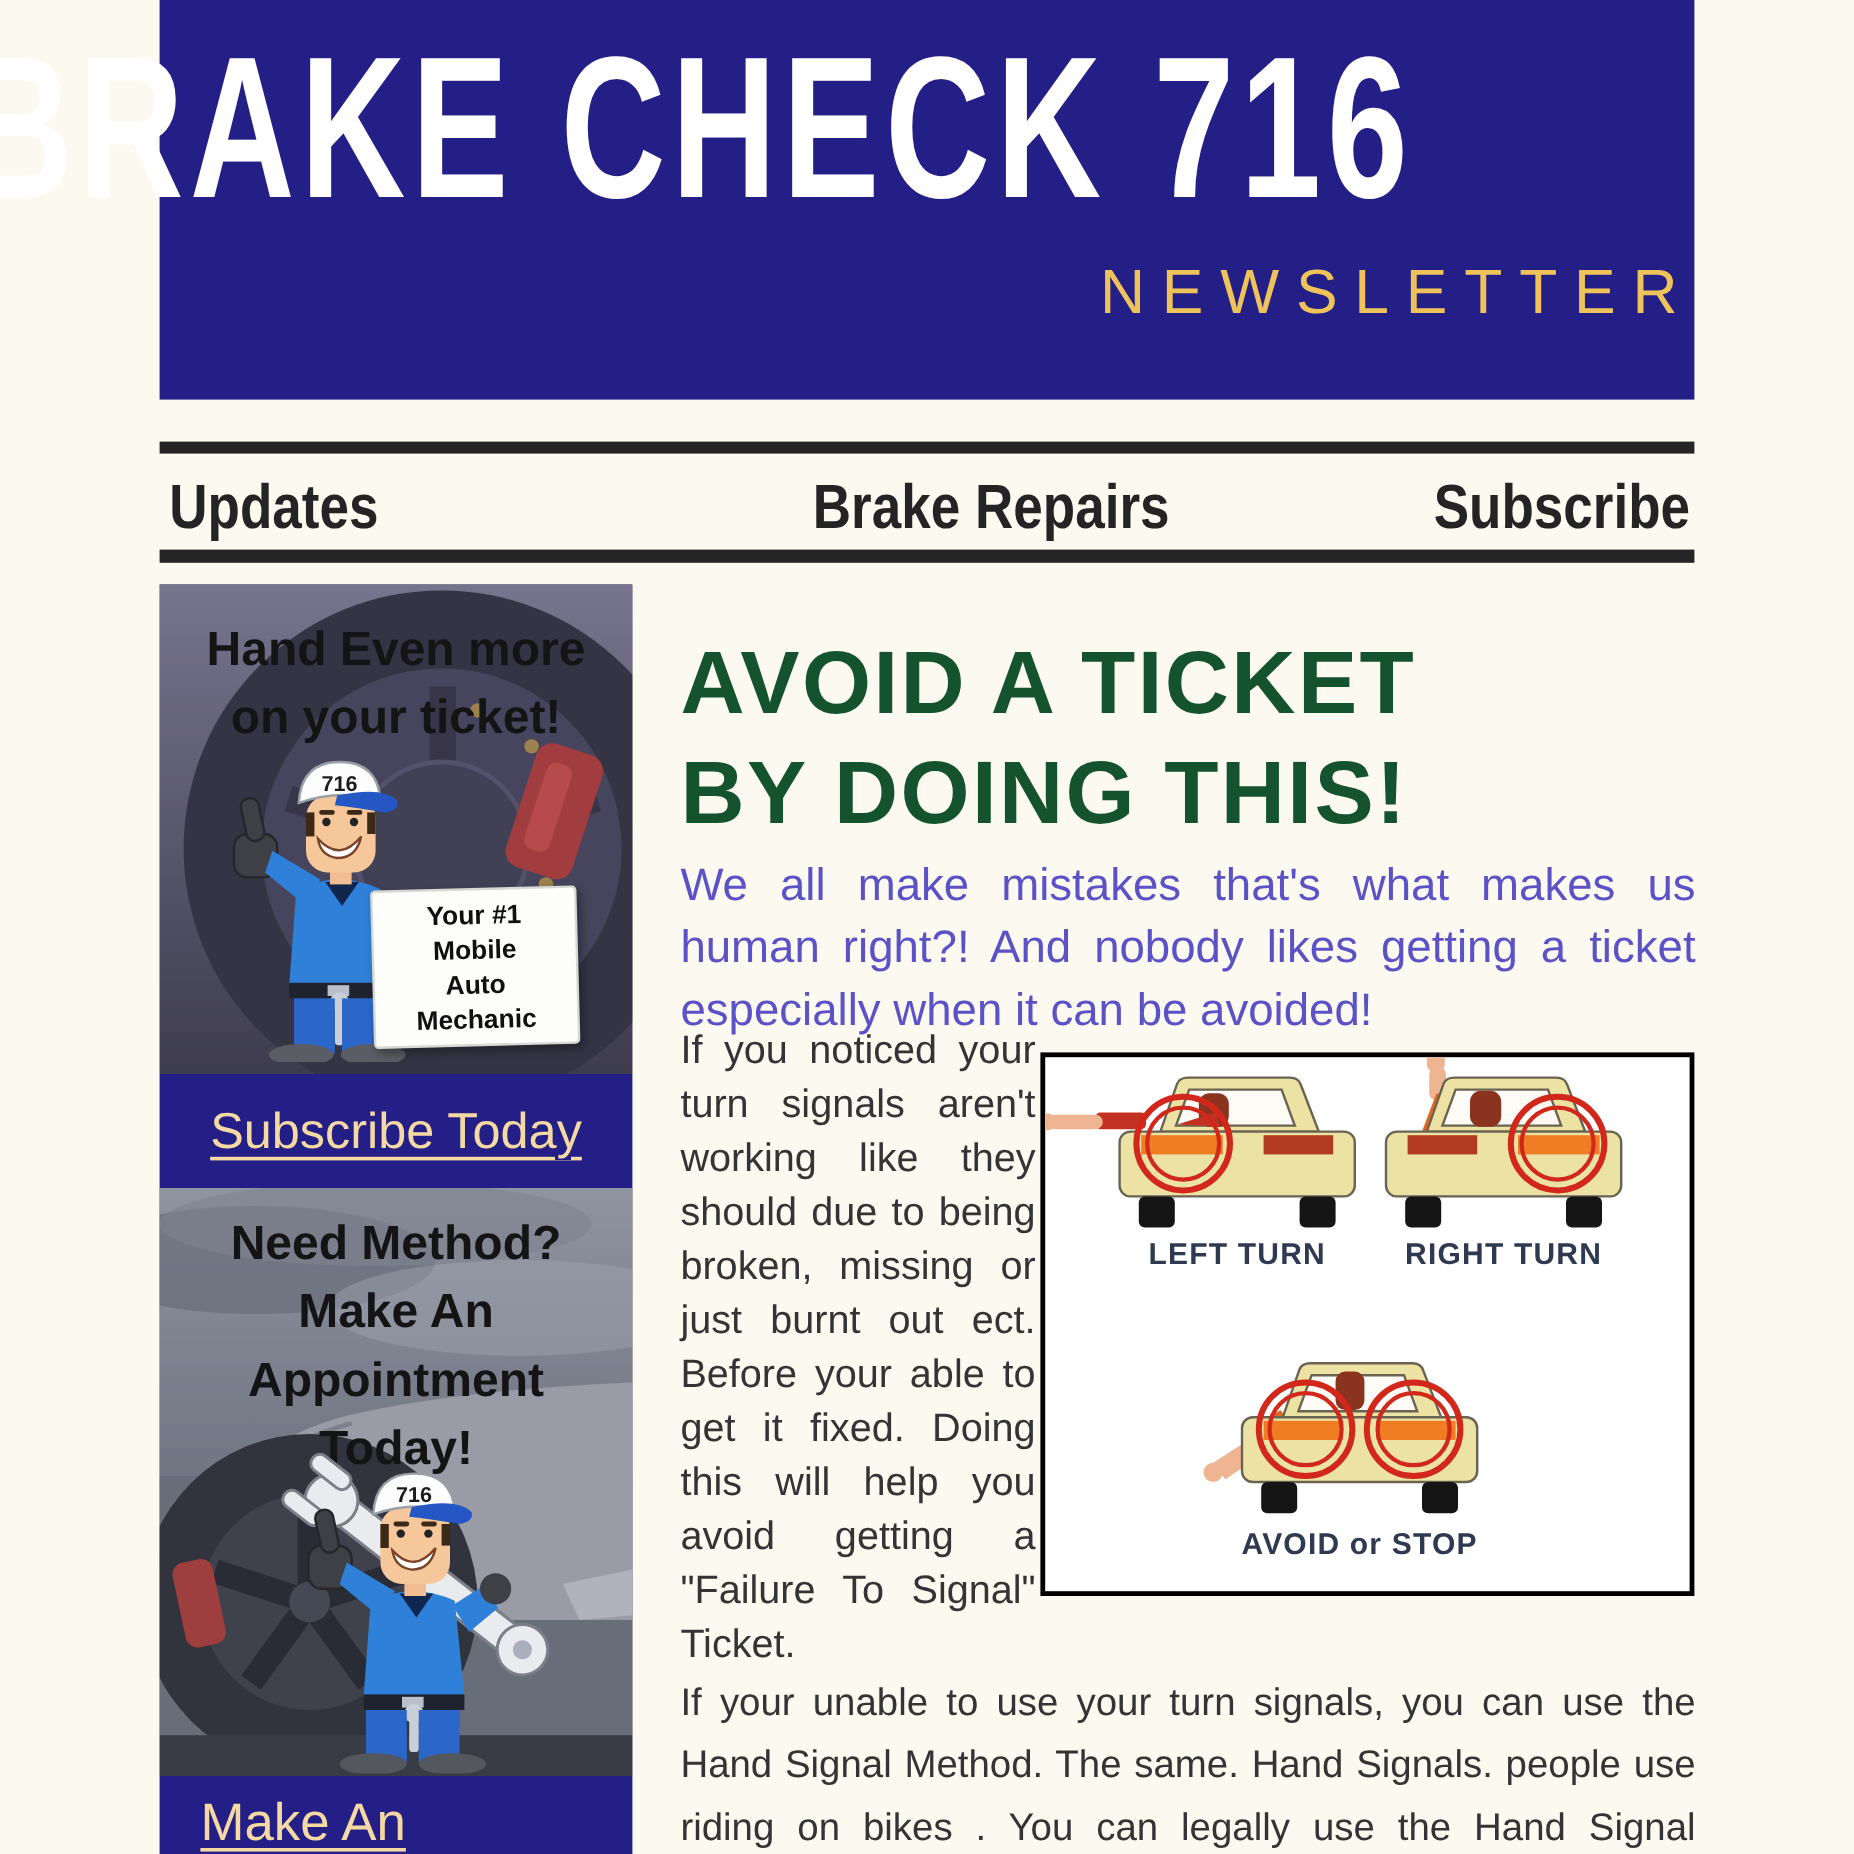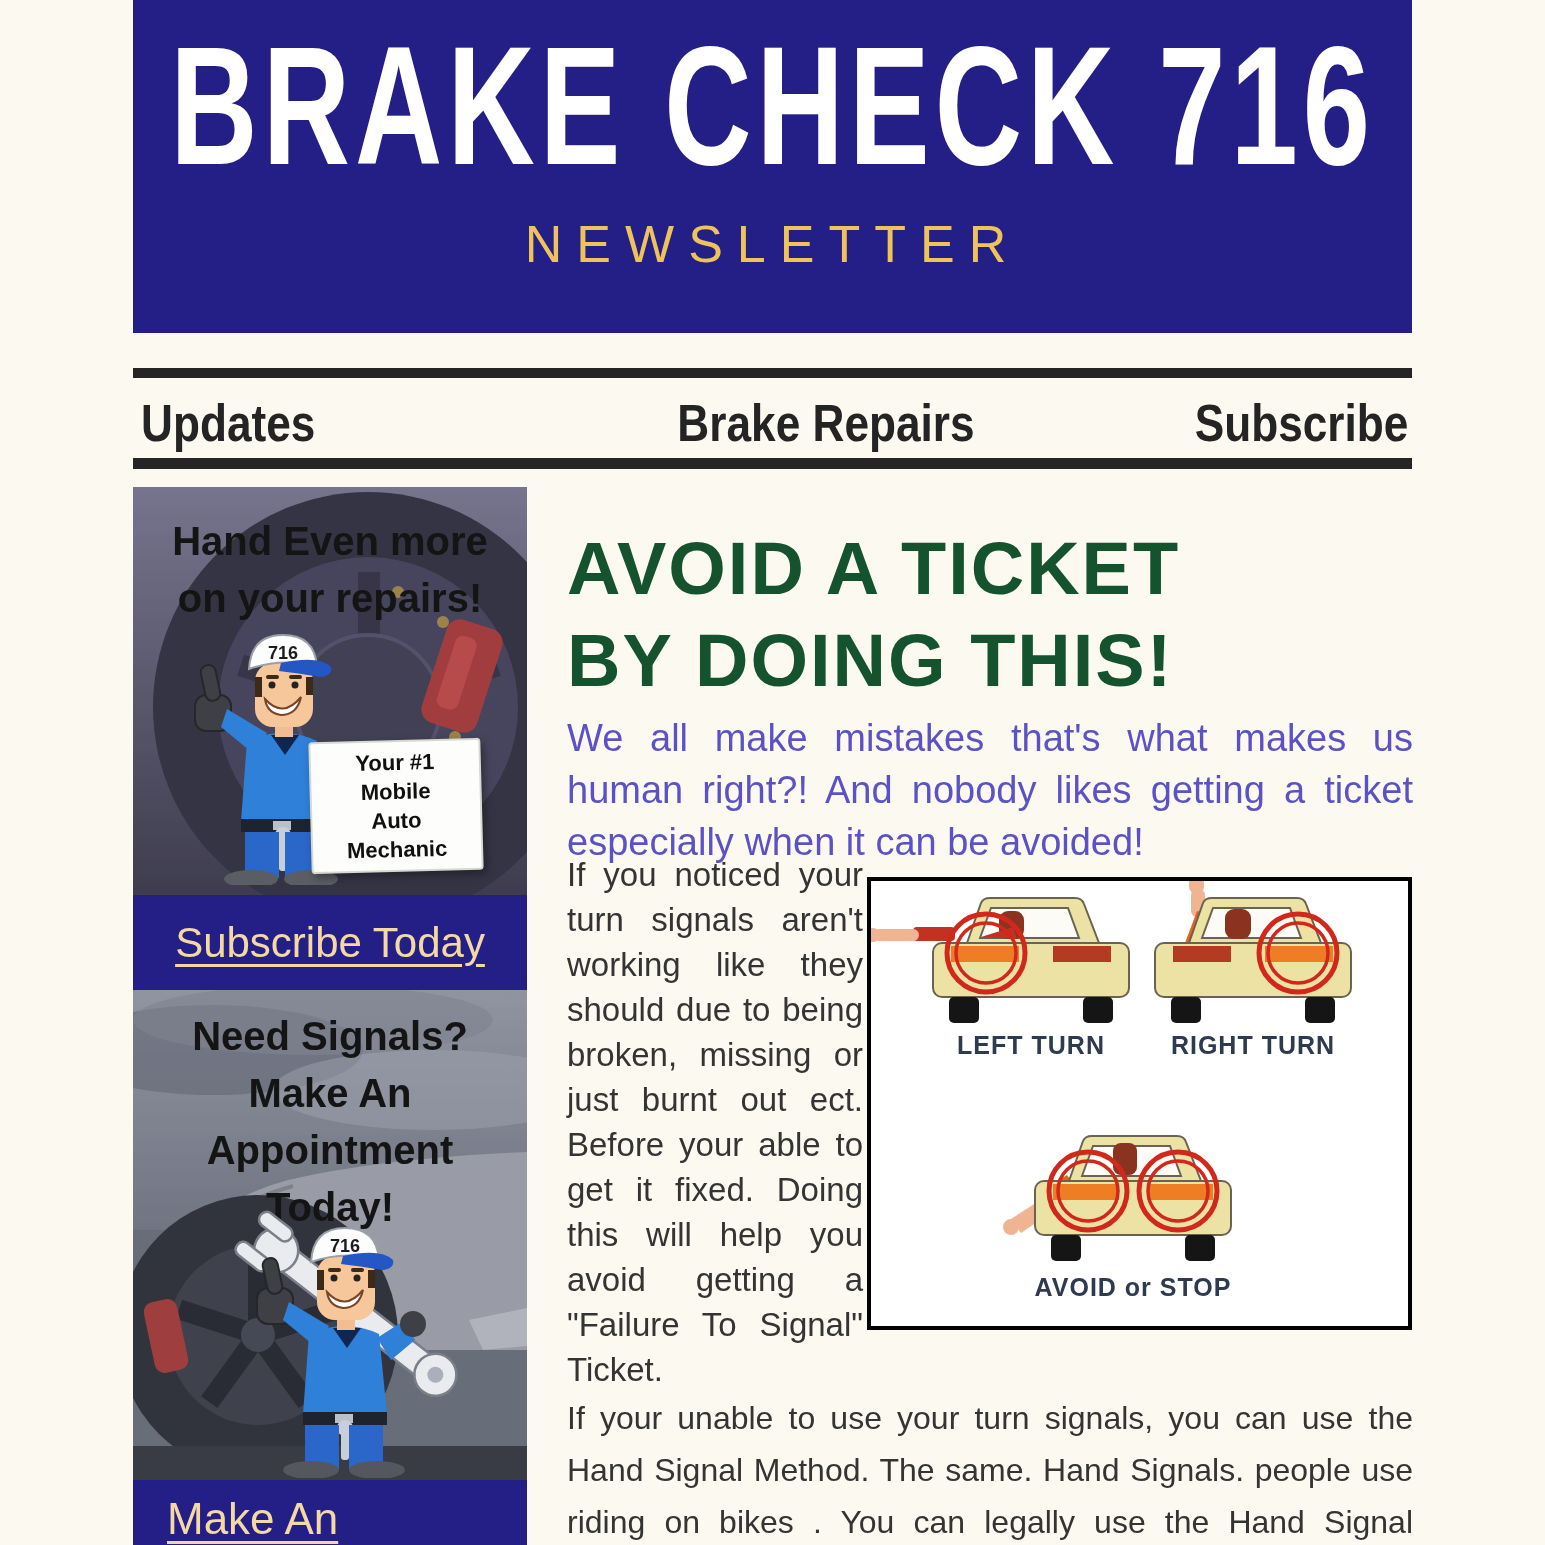--- a/index.html
+++ b/index.html
@@ -1,21 +1,21 @@
 <!DOCTYPE html>
 <html><head>
 <meta charset="utf-8">
 <style>
   html,body{margin:0;padding:0;}
   .page{position:relative;width:1545px;height:1545px;background:#fbf9f0;overflow:hidden;
         font-family:"Liberation Sans",sans-serif;}
 
   
   .masthead{position:absolute;left:133px;top:0;width:1279px;height:333px;background:#241e87;
-            display:flex;flex-direction:column;align-items:center;}
+            display:flex;flex-direction:column;align-items:flex-end;}
   .masthead-title{margin-top:22px;color:#ffffff;font-weight:bold;font-size:168px;line-height:1;
                   letter-spacing:7px;white-space:nowrap;display:inline-block;
                   transform:scaleX(0.72);transform-origin:center top;}
   .masthead-sub{margin-top:24px;color:#eec45a;font-size:52px;font-weight:500;letter-spacing:14px;}
 
   
   .rule{position:absolute;left:133px;width:1279px;background:#252525;}
   .rule1{top:368px;height:10px;}
   .rule2{top:458px;height:11px;}
   .nav{position:absolute;left:133px;top:392px;width:1279px;height:64px;color:#242424;
@@ -113,21 +113,21 @@
           <circle cx="310" cy="135" r="6"></circle>
         <circle cx="265" cy="105" r="6"></circle>
           <circle cx="145" cy="285" r="6"></circle>
       </g>
       <rect x="300" y="135" width="58" height="108" rx="14" fill="#b52f28" transform="rotate(18 329 189)"></rect>
       <rect x="312" y="150" width="22" height="75" rx="8" fill="#d8453a" transform="rotate(18 329 189)" opacity="0.8"></rect>
       <rect width="394" height="408" fill="#6c6a85" opacity="0.26"></rect>
     </svg>
     <div class="card-headline">
       <div>Hand Even more</div>
-      <div>on your repairs!</div>
+      <div>on your ticket!</div>
     </div>
     <svg class="mech1" viewBox="0 0 200 262">
 
       <rect x="12" y="72" width="36" height="36" rx="11" fill="#3f3f46" stroke="#26262b" stroke-width="2"></rect>
       <rect x="20" y="42" width="15" height="36" rx="7" fill="#3f3f46" stroke="#26262b" stroke-width="2" transform="rotate(-12 27 60)"></rect>
       <polygon points="44,86 84,110 72,132 38,104" fill="#2f80d8"></polygon>
 
       <path d="M 64,118 Q 100,102 134,118 L 142,198 L 58,198 Z" fill="#2f80d8"></path>
       <polygon points="88,112 116,112 102,132" fill="#10264f"></polygon>
 
@@ -194,21 +194,21 @@
         <rect x="115" y="262" width="20" height="80" transform="rotate(144 125 345)"></rect>
         <rect x="115" y="262" width="20" height="80" transform="rotate(216 125 345)"></rect>
         <rect x="115" y="262" width="20" height="80" transform="rotate(288 125 345)"></rect>
       </g>
       <circle cx="125" cy="345" r="17" fill="#3c404a"></circle>
       <rect x="16" y="310" width="34" height="72" rx="10" fill="#bc3029" transform="rotate(-12 33 346)"></rect>
       <rect y="456" width="394" height="34" fill="#2c2d33"></rect>
       <rect width="394" height="490" fill="#5c6070" opacity="0.30"></rect>
     </svg>
     <div class="card-headline">
-      <div>Need Signals?</div>
+      <div>Need Method?</div>
       <div>Make An</div>
       <div>Appointment</div>
       <div>Today!</div>
     </div>
     <svg class="mech2" viewBox="0 0 252 278">
 
       <g transform="rotate(38 126 112)" fill="#e9ebef" stroke="#7b7f88" stroke-width="2.5">
         <rect x="22" y="99" width="204" height="26" rx="13"></rect>
         <circle cx="26" cy="112" r="22"></circle>
         <rect x="-8" y="86" width="38" height="15" rx="7"></rect>

